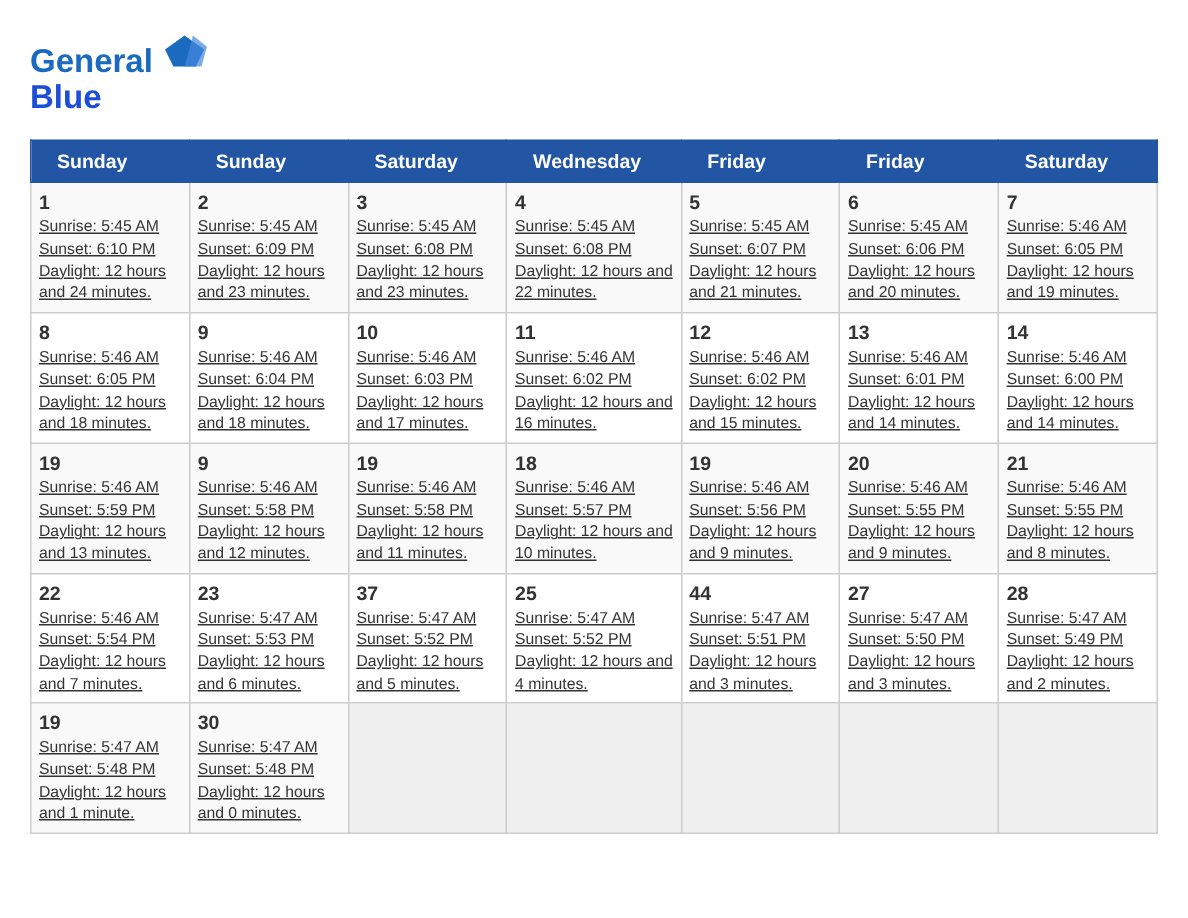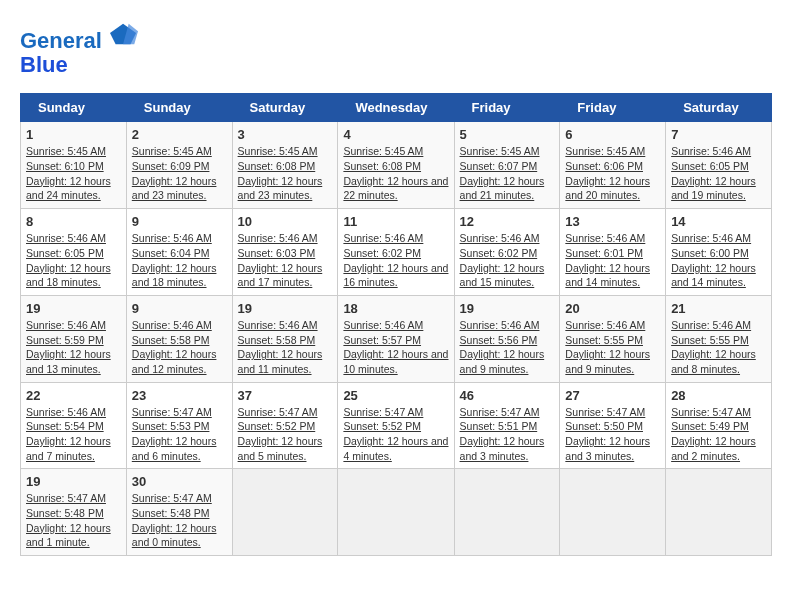--- a/index.html
+++ b/index.html
@@ -224,21 +224,21 @@
         </td>
         <td>
           <span class="day-num">37</span>
           <div class="day-info">Sunrise: 5:47 AM<br>Sunset: 5:52 PM<br>Daylight: 12 hours and 5 minutes.</div>
         </td>
         <td>
           <span class="day-num">25</span>
           <div class="day-info">Sunrise: 5:47 AM<br>Sunset: 5:52 PM<br>Daylight: 12 hours and 4 minutes.</div>
         </td>
         <td>
-          <span class="day-num">46</span>
+          <span class="day-num">44</span>
           <div class="day-info">Sunrise: 5:47 AM<br>Sunset: 5:51 PM<br>Daylight: 12 hours and 3 minutes.</div>
         </td>
         <td>
           <span class="day-num">27</span>
           <div class="day-info">Sunrise: 5:47 AM<br>Sunset: 5:50 PM<br>Daylight: 12 hours and 3 minutes.</div>
         </td>
         <td>
           <span class="day-num">28</span>
           <div class="day-info">Sunrise: 5:47 AM<br>Sunset: 5:49 PM<br>Daylight: 12 hours and 2 minutes.</div>
         </td>

